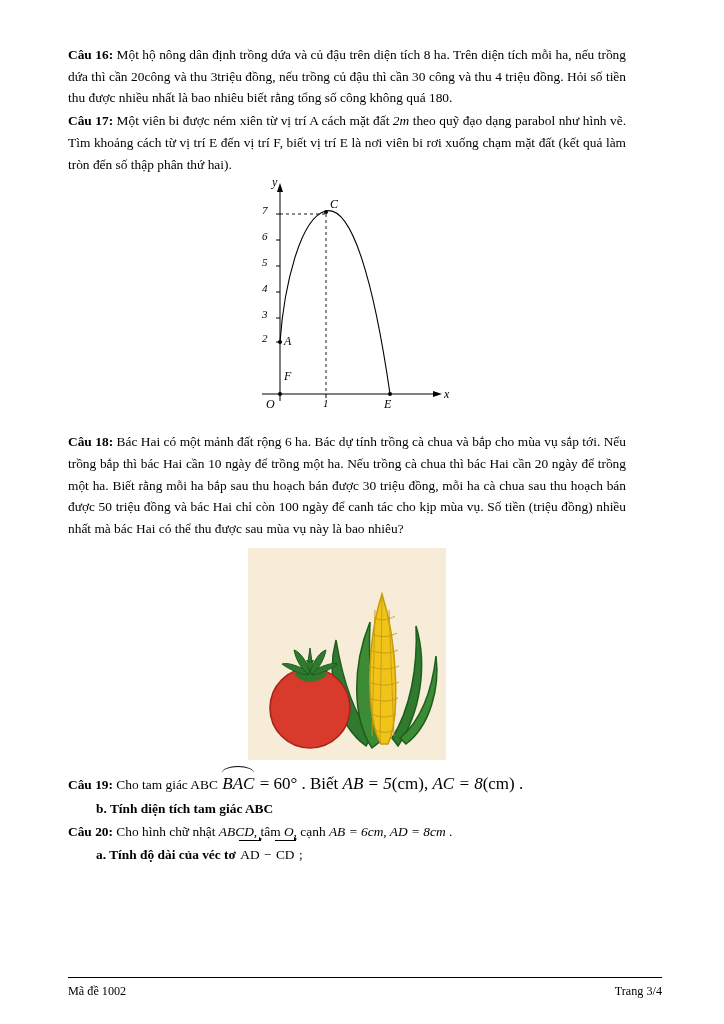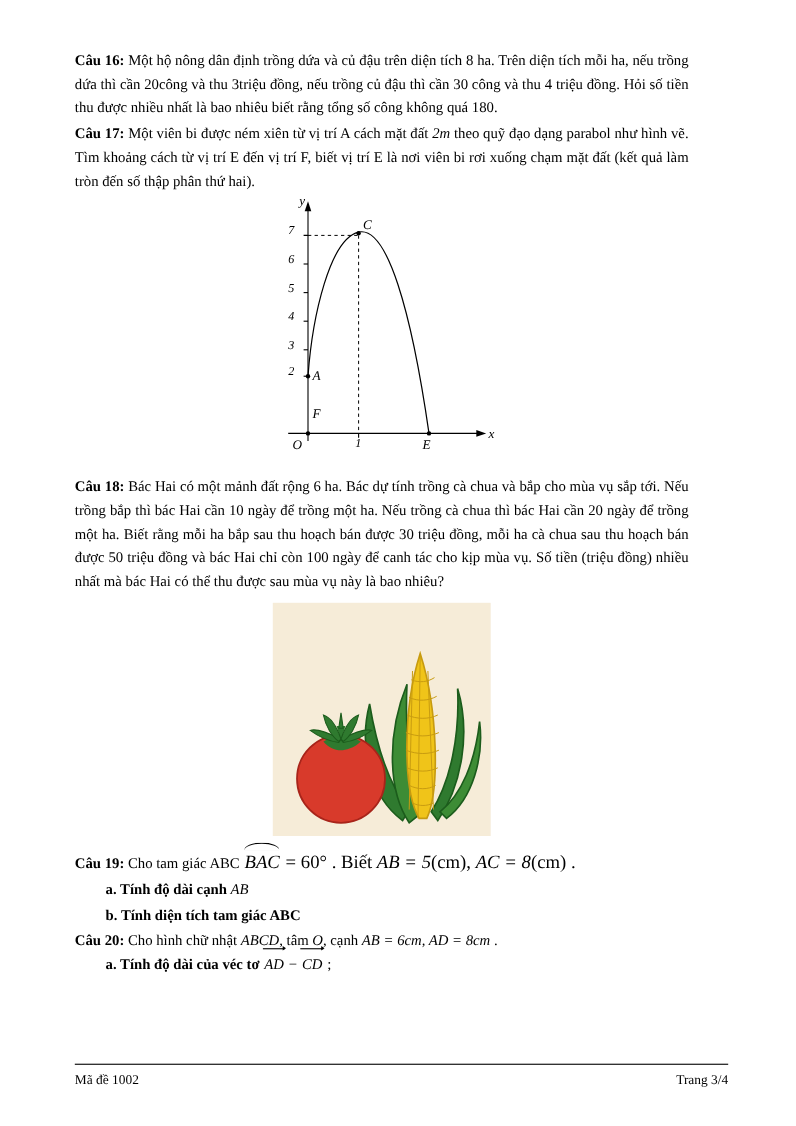--- a/index.html
+++ b/index.html
@@ -68,33 +68,32 @@
     font-size: 13.4px;
   }
   .section-head .lbl { color: #c00000; font-weight: bold; }
   .section-head .sub { color: #0033cc; font-style: italic; }
 
   
   .footer {
     position: absolute;
     left: 68px;
     right: 62px;
-    bottom: 30px;
+    bottom: 20px;
     border-top: 1px solid #000;
     padding-top: 6px;
     display: flex;
     justify-content: space-between;
     font-size: 12.2px;
   }
 
   
   .vec {
     position: relative;
     display: inline-block;
-    font-style: italic;
     padding: 0 1px;
   }
   .vec::before {
     content: "";
     position: absolute;
     left: 0; right: 0; top: -4px;
     height: 5px;
     border-top: 1px solid #000;
   }
   .vec::after {
@@ -220,23 +219,20 @@
         <path d="M60,114 L62,100 L64,114 Z" fill="#2f7a2f" stroke="#1c5c1c" stroke-width="1"></path>
       </svg>
     </div>
   </div>
 
 
   <p>
     <span class="bold">Câu 19:</span><span>  Cho tam giác ABC  </span><span class="angle sm">BAC</span><span class="sm"> = 60° . Biết </span><span class="mathi sm">AB = 5</span><span class="sm">(cm)</span><span class="sm">,  </span><span class="mathi sm">AC = 8</span><span class="sm">(cm)</span><span class="sm"> .</span>
   </p>
   <p class="indent">
-    <span class="bold">a. Tính độ dài cạnh </span><span class="mathi">AB</span>
-  </p>
-  <p class="indent">
     <span class="bold">b. Tính diện tích tam giác ABC</span>
   </p>
 
   <p>
     <span class="bold">Câu 20:</span><span> Cho hình chữ nhật </span><span class="mathi">ABCD</span><span>, tâm </span><span class="mathi">O</span><span>, cạnh </span><span class="mathi">AB = 6cm, AD = 8cm</span><span> .</span>
   </p>
   <p class="indent">
     <span class="bold">a. Tính độ dài của véc tơ </span><span class="vec">AD</span><span> − </span><span class="vec">CD</span><span> ;</span>
   </p>
 

